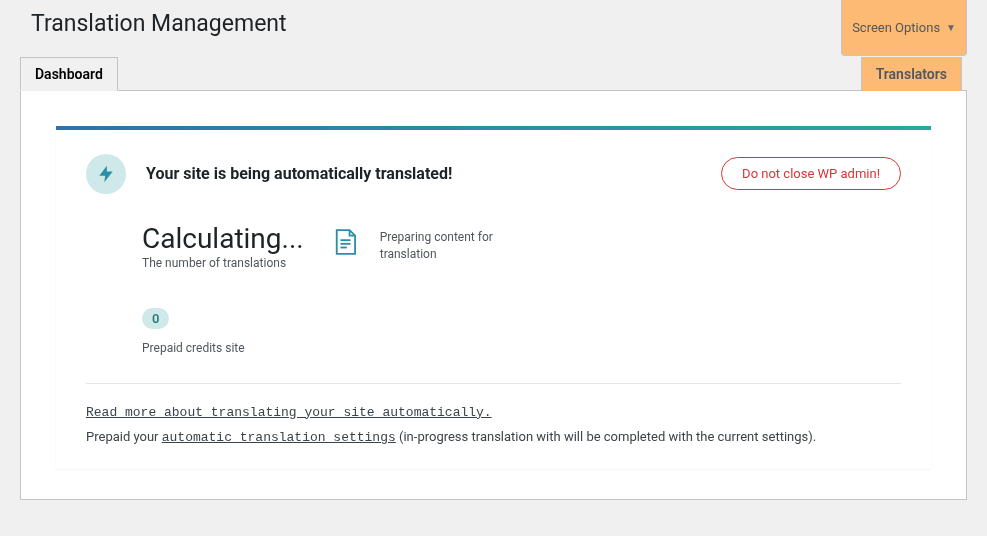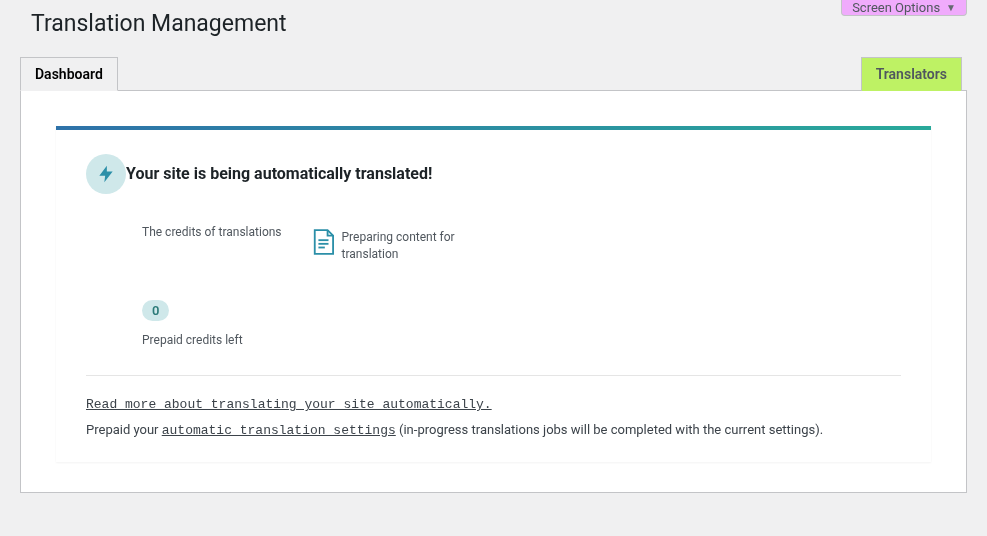--- a/index.html
+++ b/index.html
@@ -12,25 +12,25 @@
       height: 536px;
       overflow: hidden;
     }
     .wrap {
       padding: 0 20px;
     }
     .screen-options {
       position: absolute;
       right: 20px;
       top: 0;
-      background: #f0abfc;
+      background: #fdba74;
       border: 1px solid #c3c4c7;
       border-top: none;
       border-radius: 0 0 4px 4px;
-      padding: 0 10px;
+      padding: 20px 10px;
       font-size: 13px;
       color: #50575e;
       cursor: pointer;
       display: flex;
       align-items: center;
       gap: 6px;
     }
     .screen-options .caret {
       font-size: 10px;
       color: #646970;
@@ -43,21 +43,21 @@
       line-height: 1.3;
       margin-left: 11px;
     }
     .nav-tabs {
       display: flex;
       border-bottom: 1px solid #c3c4c7;
       margin: 0;
       justify-content: space-between;
     }
     .nav-tab {
-      background: #bef264;
+      background: #fdba74;
       border: 1px solid #c3c4c7;
       border-bottom: none;
       color: #50575e;
       font-size: 14px;
       font-weight: 600;
       padding: 8px 14px;
       margin-right: 5px;
       margin-bottom: -1px;
       cursor: pointer;
     }
@@ -76,20 +76,21 @@
       border-top: 4px solid #2f96b4;
       border-image: linear-gradient(to right, #2e72a9, #29a99a) 1;
       background: #fff;
       box-shadow: 0 1px 2px rgba(0,0,0,0.05);
       padding: 24px 30px 18px 30px;
     }
     .status-header {
       display: flex;
       align-items: center;
       justify-content: space-between;
+      gap: 20px;
     }
     .status-icon-wrap {
       width: 40px;
       height: 40px;
       background: #cfe8ea;
       border-radius: 50%;
       display: flex;
       align-items: center;
       justify-content: center;
       flex-shrink: 0;
@@ -125,21 +126,21 @@
       line-height: 1.1;
     }
     .calc-sub {
       font-size: 12px;
       color: #50575e;
       margin-top: 1px;
     }
     .prep-block {
       display: flex;
       align-items: flex-start;
-      gap: 8px;
+      gap: 24px;
       padding-top: 5px;
     }
     .doc-icon {
       width: 22px;
       height: 26px;
       flex-shrink: 0;
     }
     .prep-text {
       font-size: 12px;
       color: #50575e;
@@ -200,49 +201,51 @@
   <div class="panel">
     <div class="status-box">
 
       <div class="status-header">
         <div class="status-icon-wrap">
           <svg viewBox="0 0 24 24" fill="none">
             <path d="M13 2 L4 14 L11 14 L10 22 L20 9 L13 9 Z" fill="#2b8fa8"></path>
           </svg>
         </div>
         <div class="status-title">Your site is being automatically translated!</div>
+        <div class="warn-badge">Do not close WP admin!</div>
       </div>
 
       <div class="status-body">
         <div class="calc-block">
-          <div class="calc-sub">The credits of translations</div>
+          <div class="calc-title">Calculating...</div>
+          <div class="calc-sub">The number of translations</div>
         </div>
         <div class="prep-block">
           <svg class="doc-icon" viewBox="0 0 24 28">
             <path d="M3 1 L17 1 L23 7 L23 27 L3 27 Z" fill="none" stroke="#2b8fa8" stroke-width="2"></path>
             <path d="M17 1 L17 7 L23 7" fill="none" stroke="#2b8fa8" stroke-width="2"></path>
             <line x1="7" y1="12" x2="18" y2="12" stroke="#2b8fa8" stroke-width="2"></line>
             <line x1="7" y1="16" x2="18" y2="16" stroke="#2b8fa8" stroke-width="2"></line>
             <line x1="7" y1="20" x2="14" y2="20" stroke="#2b8fa8" stroke-width="2"></line>
           </svg>
           <div class="prep-text">Preparing content for translation</div>
         </div>
       </div>
 
       <div class="credits-block">
         <span class="credits-pill">0</span>
-        <div class="credits-label">Prepaid credits left</div>
+        <div class="credits-label">Prepaid credits site</div>
       </div>
 
       <hr class="divider">
 
       <div class="footer-links">
         <div>
           <a>Read more about translating your site automatically.</a>
         </div>
         <div>
-          <span>Prepaid your </span><a>automatic translation settings</a><span> (in-progress translations jobs will be completed with the current settings).</span>
+          <span>Prepaid your </span><a>automatic translation settings</a><span> (in-progress translation with will be completed with the current settings).</span>
         </div>
       </div>
 
     </div>
   </div>
 </div>
 
 </body></html>

